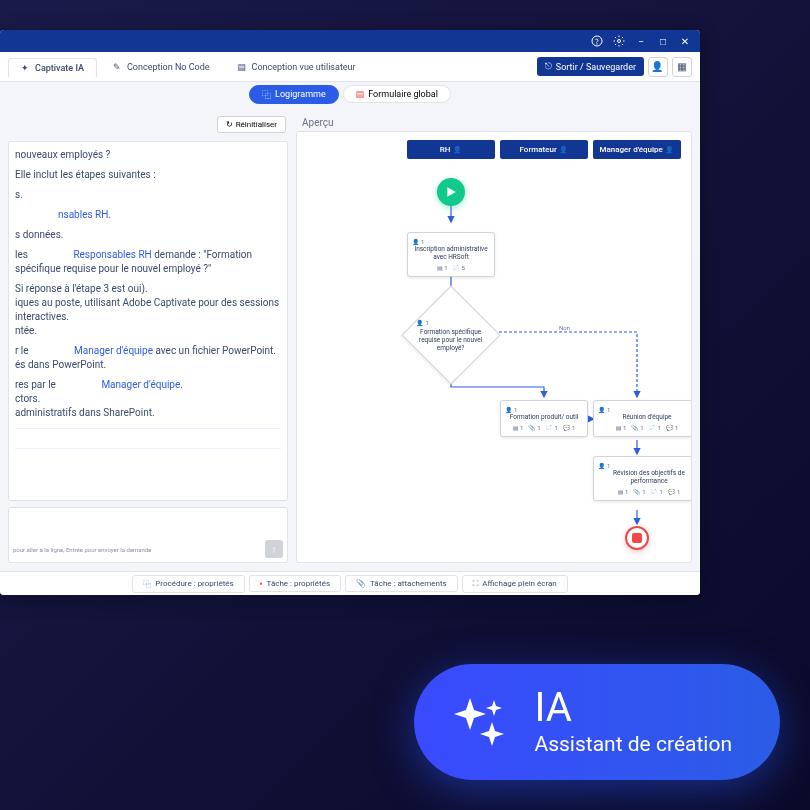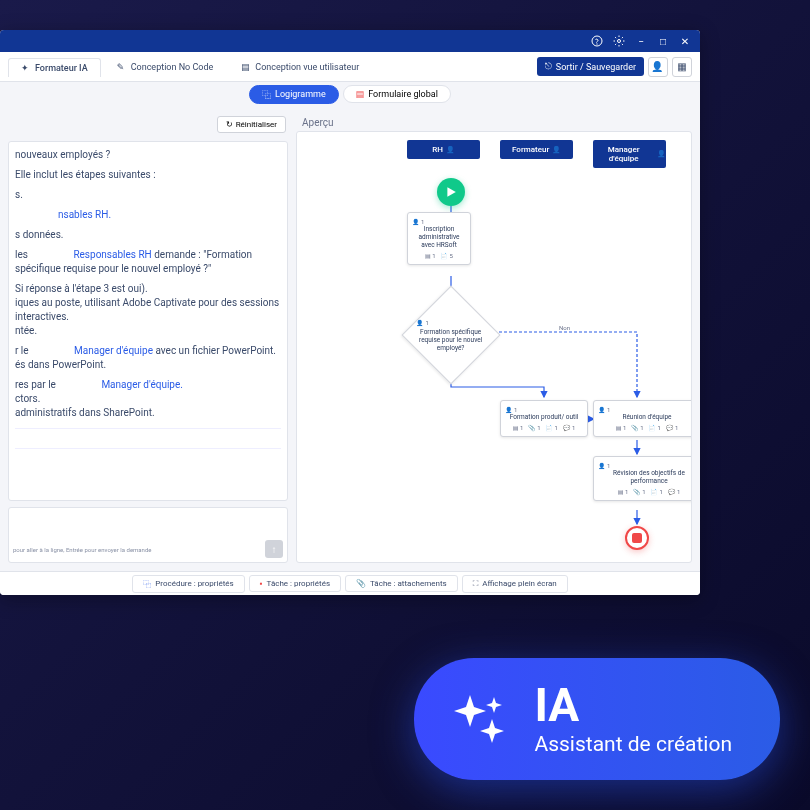--- a/index.html
+++ b/index.html
@@ -31,40 +31,40 @@
 .content-box a { color:#2b5ce6;padding-left:43px; }
 .input-area { background:#fff; border:1px solid #e0e3ea; border-radius:3px; padding:4px; display:flex; flex-direction:column; gap:4px; }
 .input-area textarea { border:none; resize:none; font-size:7px; height:24px; outline:none; width:100%; }
 .input-foot { display:flex; justify-content:space-between; align-items:center; }
 .hint { font-size:6px; color:#8a92a6; }
 .send-btn { width:18px; height:18px; background:#d0d3da; border-radius:3px; display:flex; align-items:center; justify-content:center; cursor:pointer; color:#fff; font-size:10px; }
 
 .right-panel { flex:1; display:flex; flex-direction:column; }
 .preview-label { font-size:10px; color:#6a728a; padding:3px 6px; }
 .canvas { flex:1; background:#fff; border:1px solid #e0e3ea; border-radius:3px; position:relative; overflow:hidden; }
-.lane-header { position:absolute; top:8px; background:#113694; color:#fff; font-size:8px; font-weight:500; padding:5px 0; text-align:center; width:73px; border-radius:2px; display:flex; align-items:center; justify-content:center; gap:3px; }
+.lane-header { position:absolute; top:8px; background:#113694; color:#fff; font-size:8px; font-weight:500; padding:5px 0; text-align:center; width:88px; border-radius:2px; display:flex; align-items:center; justify-content:center; gap:3px; }
 .lane-header .usr { font-size:7px; opacity:.7; }
 .node { position:absolute; background:#fff; border:1px solid #d0d3da; border-radius:3px; box-shadow:0 1px 3px rgba(0,0,0,.1); font-size:6.5px; text-align:center; padding:5px 4px; color:#2a3a5a; }
 .node .meta { display:flex; justify-content:center; gap:5px; font-size:6px; color:#6a728a; margin-top:3px; }
 .diamond { position:absolute; width:70px; height:70px; background:#fff; border:1px solid #d0d3da; transform:rotate(45deg); display:flex; align-items:center; justify-content:center; box-shadow:0 1px 3px rgba(0,0,0,.1); }
 .diamond .inner { transform:rotate(-45deg); font-size:6.5px; text-align:center; width:80px; color:#2a3a5a; }
 .start-node { position:absolute; width:28px; height:28px; border-radius:50%; background:#10c98a; display:flex; align-items:center; justify-content:center; box-shadow:0 2px 6px rgba(16,201,138,.4); }
 .start-node svg { fill:#fff; }
 .end-node { position:absolute; width:24px; height:24px; border-radius:50%; background:#fff; border:2px solid #f04848; display:flex; align-items:center; justify-content:center; box-shadow:0 2px 6px rgba(240,72,72,.3); }
 .end-node .sq { width:10px; height:10px; background:#f04848; border-radius:2px; }
 svg.arrows { position:absolute; top:0; left:0; width:100%; height:100%; pointer-events:none; }
 .edge-label { position:absolute; font-size:6px; color:#6a728a; background:#fff; padding:0 2px; }
 
 .footer { height:24px; background:#fff; border-top:1px solid #e0e3ea; display:flex; align-items:center; justify-content:center; gap:4px; }
 .foot-btn { font-size:8px; padding:3px 10px; border:1px solid #e0e3ea; background:#fff; border-radius:3px; cursor:pointer; display:flex; align-items:center; gap:4px; color:#3a4a6a; }
 
 .badge { position:absolute; bottom:30px; right:30px; background:linear-gradient(90deg,#3a4aff 0%,#2b5ce6 100%); border-radius:60px; padding:24px 48px 24px 32px; display:flex; align-items:center; gap:24px; box-shadow:0 10px 40px rgba(40,80,230,.5); }
 .badge .sparkle { width:64px; height:64px; }
 .badge .txt { color:#fff; }
-.badge .t1 { font-size:46px; font-weight:700; line-height:1; }
+.badge .t1 { font-size:40px; font-weight:400; line-height:1; }
 .badge .t2 { font-size:21px; font-weight:400; margin-top:4px; }
 </style>
 </head>
 <body>
 
 <div class="app-window">
   <div class="titlebar">
     <span class="icn">
         <svg width="12" height="12" viewBox="0 0 24 24" fill="none" stroke="#fff" stroke-width="2">
           <circle cx="12" cy="12" r="10"></circle>
@@ -79,21 +79,21 @@
         </svg>
       </span>
     <span class="icn">−</span>
     <span class="icn">□</span>
     <span class="icn">✕</span>
   </div>
 
   <div class="toolbar">
     <div class="tab active">
       <span class="icn-s">✦</span>
-      <span>Formateur IA</span>
+      <span>Captivate IA</span>
     </div>
     <div class="tab">
       <span class="icn-s">✎</span>
       <span>Conception No Code</span>
     </div>
     <div class="tab">
       <span class="icn-s">▤</span>
       <span>Conception vue utilisateur</span>
     </div>
     <div class="spacer"></div>
@@ -194,21 +194,21 @@
           <line x1="340" y1="378" x2="340" y2="392" stroke="#2b5ce6" stroke-width="1.2" marker-end="url(#ah)"></line>
         </svg>
         <div class="edge-label" style="left:260px;top:192px">Non</div>
 
         <div class="start-node" style="left:140px;top:46px">
             <svg width="12" height="12" viewBox="0 0 10 10">
               <path d="M2 1 L9 5 L2 9 Z"></path>
             </svg>
           </div>
 
-        <div class="node" style="left:110px;top:80px;width:64px">
+        <div class="node" style="left:110px;top:100px;width:88px">
           <div style="font-size:6px;text-align:left;color:#6a728a">👤 <span>1</span></div>
           <div>Inscription administrative avec HRSoft</div>
           <div class="meta">
               <span>▤ <span>1</span></span>
               <span>📄 <span>5</span></span>
             </div>
         </div>
 
         <div class="diamond" style="left:119px;top:168px">
           <div class="inner">

